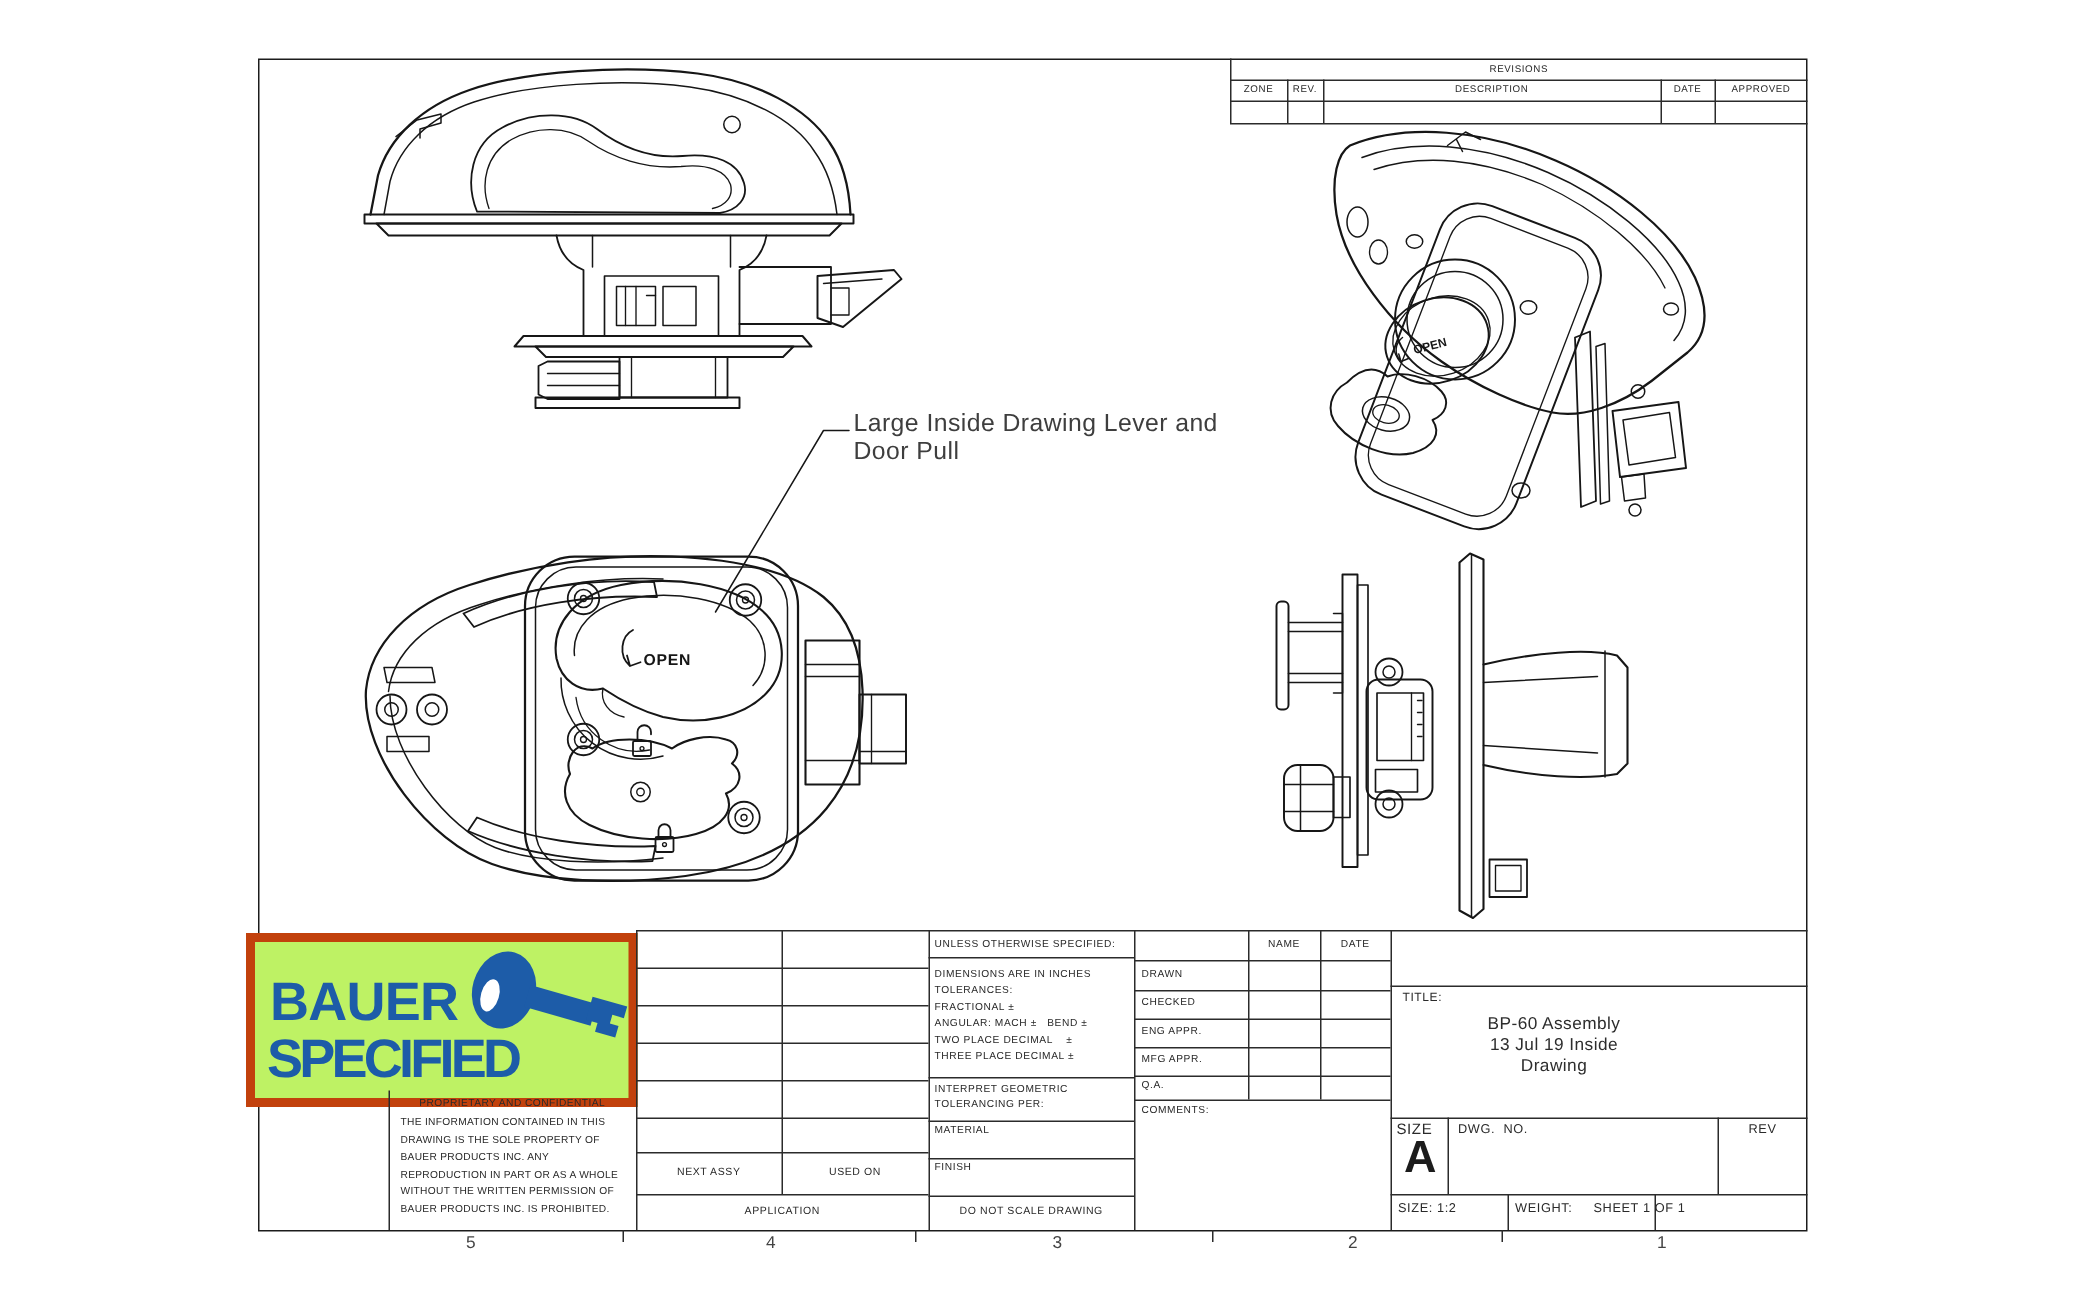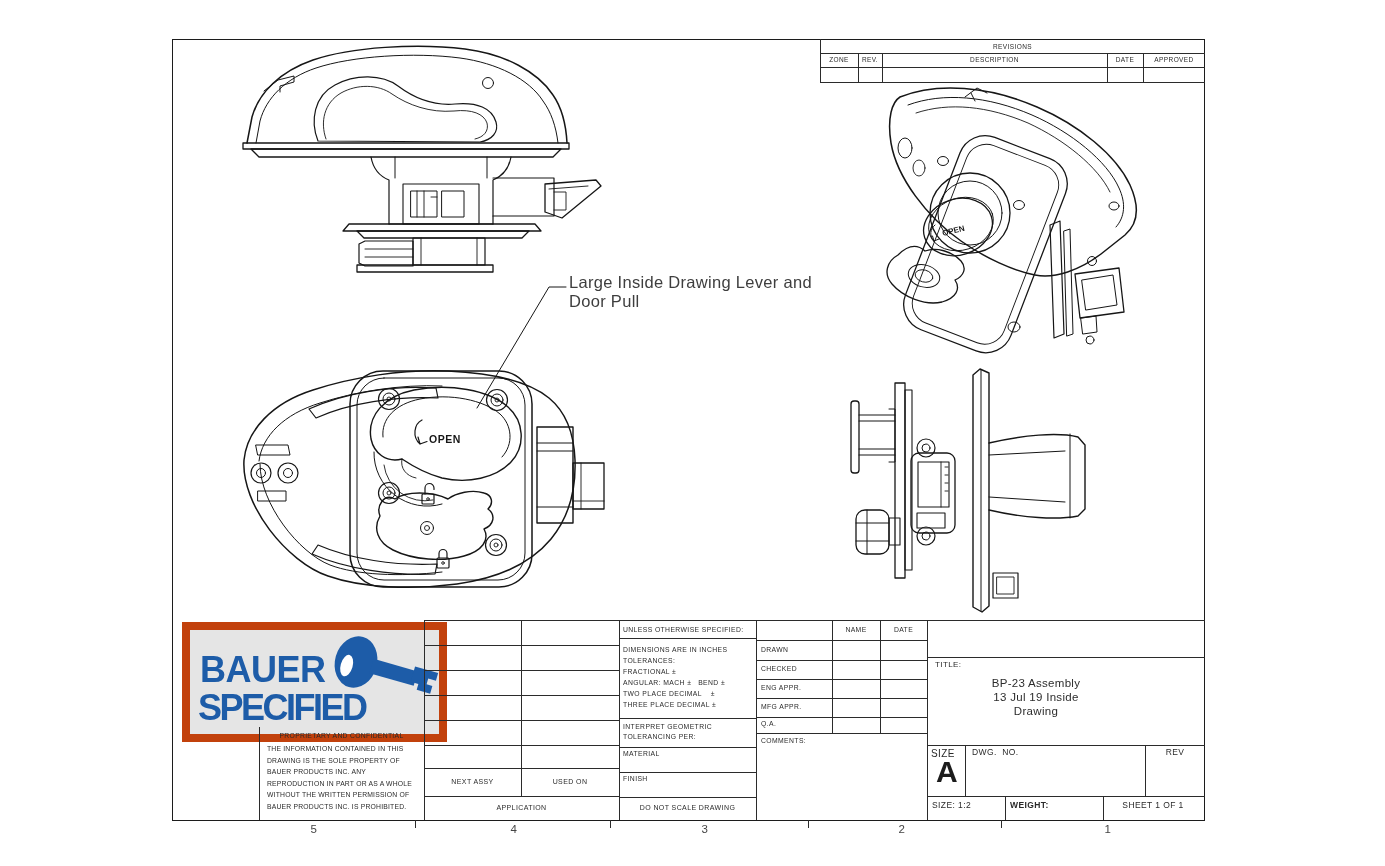--- a/index.html
+++ b/index.html
@@ -9,21 +9,21 @@
   .lbl{position:absolute;color:#2a2a2a;letter-spacing:0.4px;white-space:pre;line-height:1.1;}
   .ctr{text-align:center;}
   .hl{position:absolute;height:1px;background:#2b2b2b;}
   .vl{position:absolute;width:1px;background:#2b2b2b;}
   .f65{font-size:6.5px;}
   .f68{font-size:6.8px;}
   .f7{font-size:7px;}
   .f85{font-size:8.5px;}
   #main-border{position:absolute;left:172px;top:39px;width:1031px;height:780px;
                border:1.5px solid #1c1c1c;}
-  #logo-box{position:absolute;left:182px;top:622px;width:249px;height:104px;border:8px solid #c2410c;background:#e5e5e5;}
+  #logo-box{position:absolute;left:164px;top:622px;width:249px;height:104px;border:6px solid #c2410c;background:#bef264;}
   .logo-word{position:absolute;font-weight:bold;color:#1d5ca8;line-height:1;}
   #prop-block{position:absolute;left:259px;top:727px;width:164px;height:93px;
               border-left:1px solid #2b2b2b;box-sizing:border-box;padding:5px 7px 0 7px;}
   #prop-heading{font-size:6.8px;text-align:center;letter-spacing:0.3px;margin-bottom:4px;color:#2a2a2a;}
   #prop-body{font-size:6.8px;line-height:11.5px;color:#2a2a2a;letter-spacing:0.2px;}
   #annotation{position:absolute;left:569px;top:273px;font-size:16.5px;line-height:19px;
               color:#3e3e3e;letter-spacing:0.3px;}
   #title-lines{position:absolute;left:927px;top:676px;width:218px;text-align:center;
                font-size:11.5px;line-height:14px;color:#2d2d2d;letter-spacing:0.3px;}
   svg{overflow:visible;}
@@ -276,31 +276,31 @@
 <div class="vl" style="left:927px;top:620px;height:200px;"></div>
 <div class="hl" style="left:927px;top:657px;width:278px;"></div>
 <div class="hl" style="left:927px;top:745px;width:278px;"></div>
 <div class="hl" style="left:927px;top:796px;width:278px;"></div>
 <div class="vl" style="left:965px;top:745px;height:51px;"></div>
 <div class="vl" style="left:1145px;top:745px;height:51px;"></div>
 <div class="vl" style="left:1005px;top:796px;height:24px;"></div>
 <div class="vl" style="left:1103px;top:796px;height:24px;"></div>
 <div class="lbl" style="left:935px;top:661px;font-size:8px;">TITLE:</div>
 <div id="title-lines">
-  <div>BP-23 Assembly</div>
+  <div>BP-60 Assembly</div>
   <div>13 Jul 19 Inside</div>
   <div>Drawing</div>
 </div>
 <div class="lbl" style="left:931px;top:748px;font-size:10px;">SIZE</div>
 <div class="lbl" style="left:936px;top:755px;font-size:30px;font-weight:bold;color:#1c1c1c;">A</div>
 <div class="lbl f85" style="left:972px;top:748px;">DWG.  NO.</div>
 <div class="lbl f85 ctr" style="left:1145px;top:748px;width:60px;">REV</div>
 <div class="lbl f85" style="left:932px;top:801px;">SIZE: 1:2</div>
-<div class="lbl f85" style="left:1010px;top:801px;font-weight:bold;">WEIGHT:</div>
-<div class="lbl f85 ctr" style="left:1103px;top:801px;width:100px;text-align:center;">SHEET 1 OF 1</div>
+<div class="lbl f85" style="left:1010px;top:801px;">WEIGHT:</div>
+<div class="lbl f85 ctr" style="left:1043px;top:801px;width:100px;text-align:center;">SHEET 1 OF 1</div>
 
 <div class="vl" style="left:415px;top:820px;height:8px;"></div>
 <div class="vl" style="left:610px;top:820px;height:8px;"></div>
 <div class="vl" style="left:808px;top:820px;height:8px;"></div>
 <div class="vl" style="left:1001px;top:820px;height:8px;"></div>
 <div class="lbl ctr" style="left:306px;top:823px;width:16px;font-size:11.5px;color:#444;">5</div>
 <div class="lbl ctr" style="left:506px;top:823px;width:16px;font-size:11.5px;color:#444;">4</div>
 <div class="lbl ctr" style="left:697px;top:823px;width:16px;font-size:11.5px;color:#444;">3</div>
 <div class="lbl ctr" style="left:894px;top:823px;width:16px;font-size:11.5px;color:#444;">2</div>
 <div class="lbl ctr" style="left:1100px;top:823px;width:16px;font-size:11.5px;color:#444;">1</div>

